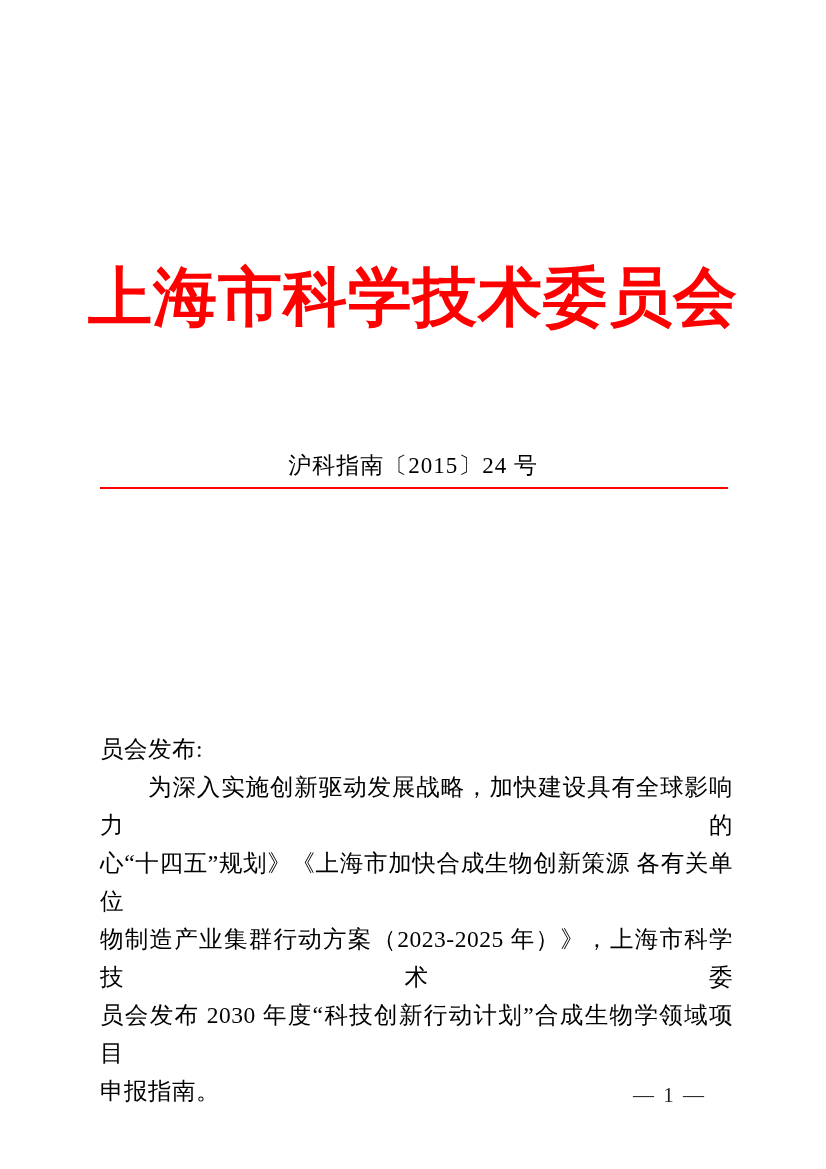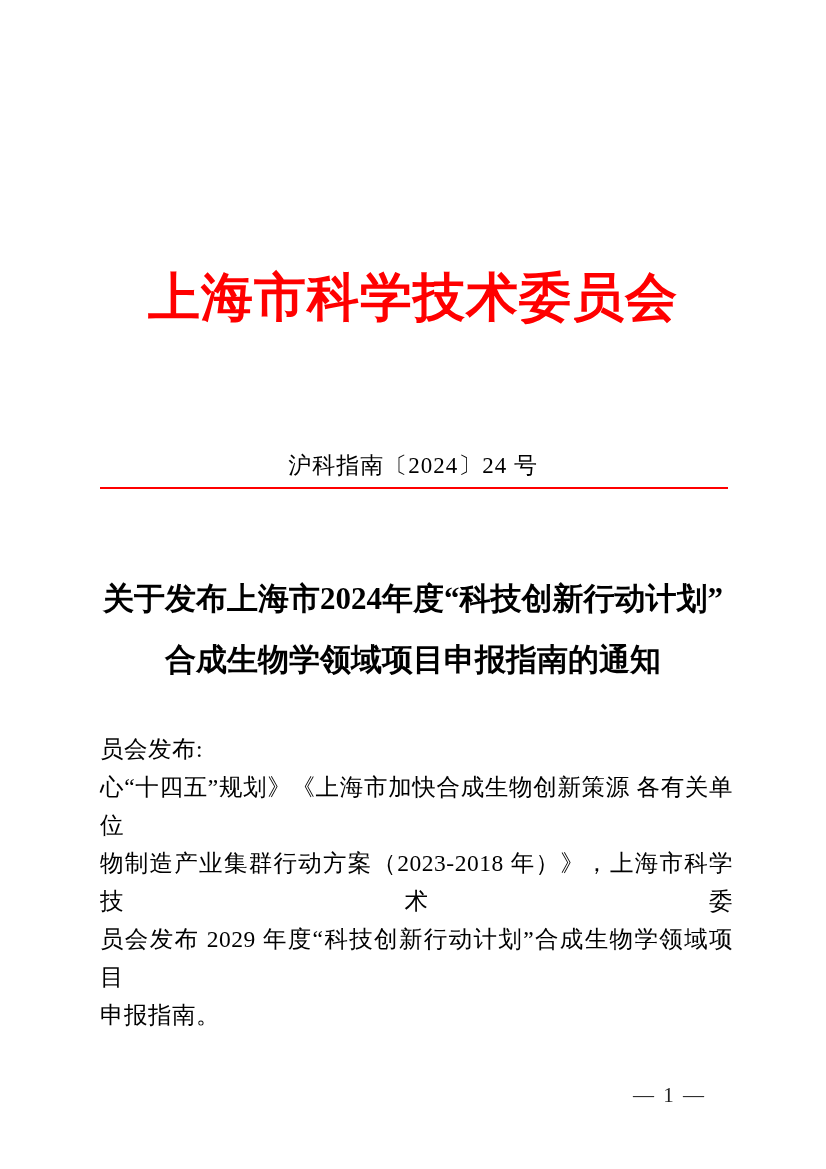--- a/index.html
+++ b/index.html
@@ -12,21 +12,21 @@
     overflow: hidden;
     font-family: "Liberation Serif", "DejaVu Serif", serif;
     color: #000000;
   }
   .letterhead {
     position: absolute;
     top: 263px;
     left: 0;
     width: 100%;
     text-align: center;
-    font-size: 52px;
+    font-size: 64px;
     line-height: 70px;
     font-weight: bold;
     letter-spacing: 1px;
     color: #ff0000;
     white-space: nowrap;
   }
   .doc-number {
     position: absolute;
     top: 451px;
     left: 0;
@@ -83,33 +83,30 @@
     white-space: nowrap;
   }
 </style>
 </head>
 <body>
 
 <div class="page">
 
   <div class="letterhead">上海市科学技术委员会</div>
 
-  <div class="doc-number">沪科指南〔2024〕24 号</div>
+  <div class="doc-number">沪科指南〔2015〕24 号</div>
 
   <div class="red-rule"></div>
 
-  <div class="notice-title">
-    <div>关于发布上海市2024年度“科技创新行动计划”</div>
-    <div>合成生物学领域项目申报指南的通知</div>
-  </div>
 
   <div class="body-block">
     <div class="body-line">员会发布:</div>
+    <div class="body-line jline indent-2em">为深入实施创新驱动发展战略，加快建设具有全球影响力的</div>
     <div class="body-line jline">心“十四五”规划》《上海市加快合成生物创新策源 各有关单位</div>
-    <div class="body-line jline">物制造产业集群行动方案（2023-2018 年）》，上海市科学技术委</div>
-    <div class="body-line jline">员会发布 2029 年度“科技创新行动计划”合成生物学领域项目</div>
+    <div class="body-line jline">物制造产业集群行动方案（2023-2025 年）》，上海市科学技术委</div>
+    <div class="body-line jline">员会发布 2030 年度“科技创新行动计划”合成生物学领域项目</div>
     <div class="body-line">申报指南。</div>
 
   </div>
 
   <div class="page-footer">— 1 —</div>
 
 </div>
 
 </body></html>

